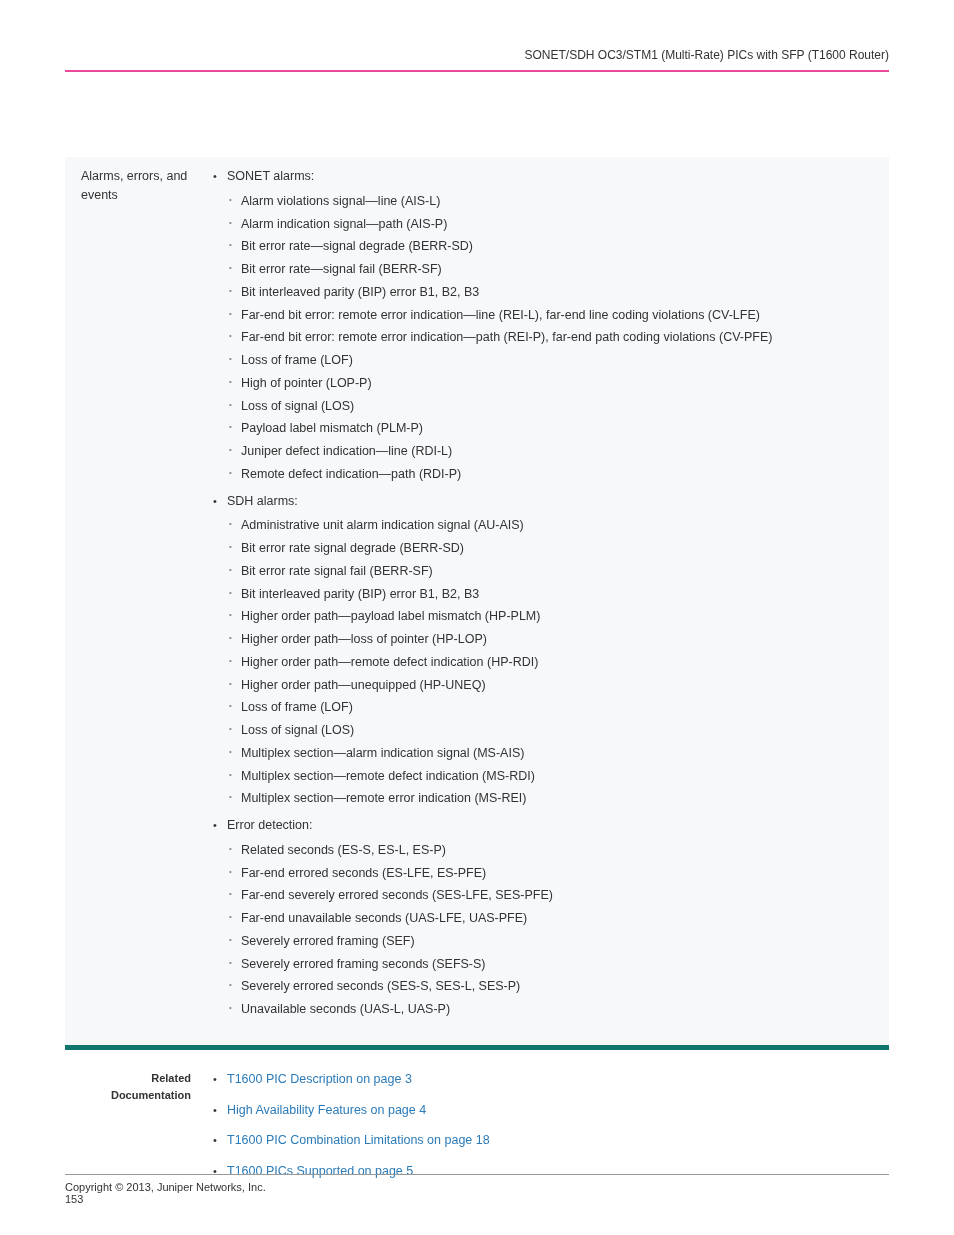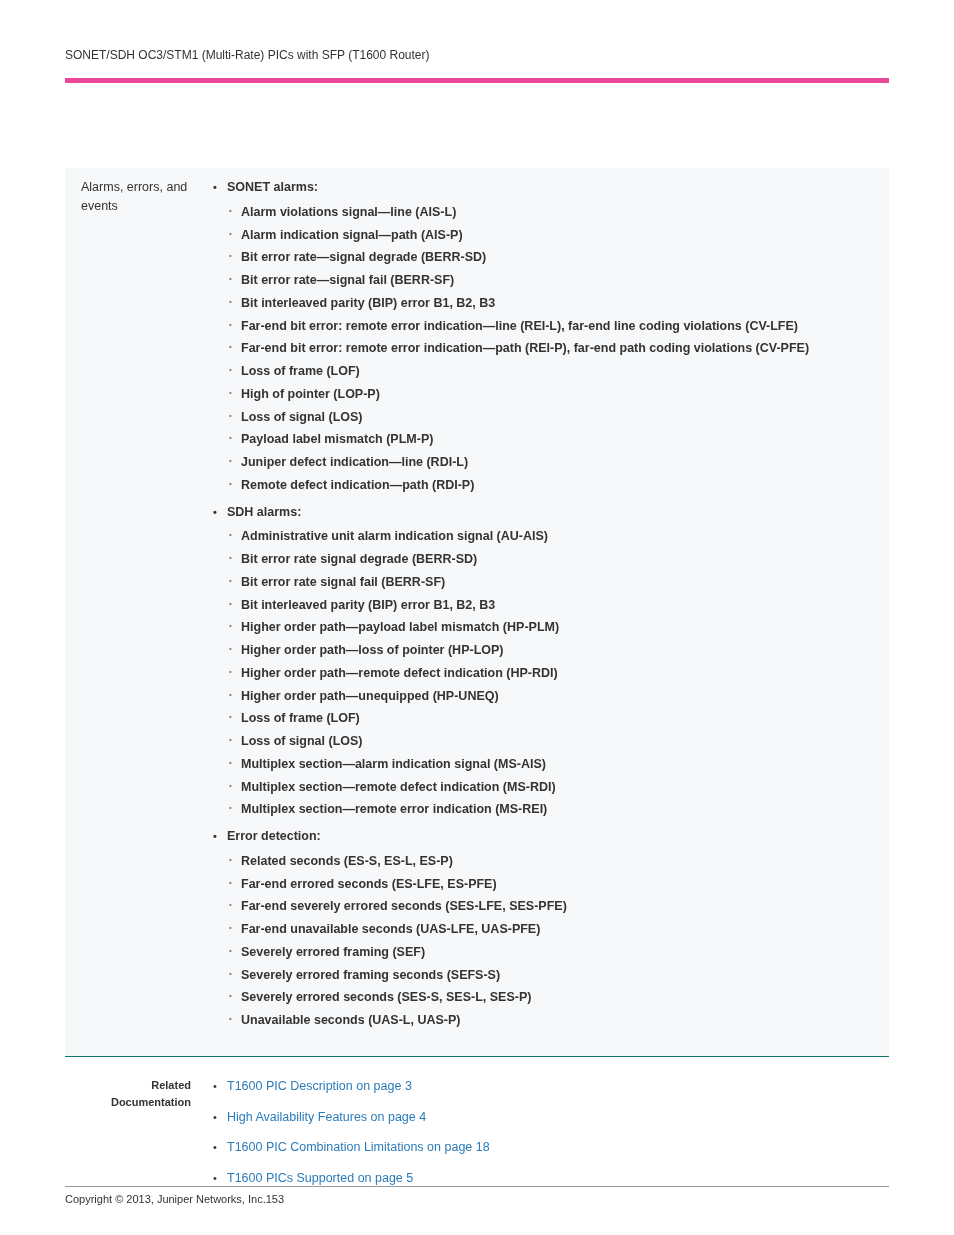--- a/index.html
+++ b/index.html
@@ -7,47 +7,47 @@
       font-family: Arial, Helvetica, sans-serif;
       font-size: 13px;
       color: #333;
       background: #fff;
       width: 954px;
       height: 1235px;
       position: relative;
       padding: 48px 65px 40px 65px;
     }
     .header-line {
-      border-bottom: 5px solid #ec4899;
-      padding-bottom: 16px;
+      border-bottom: 2px solid #ec4899;
+      text-align: right;
+      padding-bottom: 8px;
       font-size: 12px;
       color: #333;
       margin-bottom: 85px;
     }
     .spec-table {
       background: #f7f8fa;
-      border-bottom: 1px solid #0f766e;
+      border-bottom: 5px solid #0f766e;
       padding: 10px 16px 20px 16px;
       display: flex;
     }
     .spec-label {
       flex: 0 0 130px;
       font-size: 12.5px;
       color: #333;
       line-height: 1.5;
     }
     .spec-content {
       flex: 1;
       font-size: 12.5px;
       color: #333;
     }
     .outer-list {
       list-style: none;
       padding-left: 16px;
-      font-weight: bold;
     }
     .outer-list > li {
       position: relative;
       padding-left: 0;
       margin-bottom: 6px;
       line-height: 1.5;
     }
     .outer-list > li::before {
       content: "•";
       position: absolute;
@@ -122,21 +122,22 @@
     .footer {
       position: absolute;
       bottom: 30px;
       left: 65px;
       right: 65px;
       border-top: 1px solid #999;
       padding-top: 6px;
       font-size: 11px;
       color: #333;
       display: flex;
-      justify-content: flex-start;
+      justify-content: flex-end;
+      flex-direction: column;
     }
   </style>
 </head>
 <body>
 
 <div class="header-line">
   <span>SONET/SDH OC3/STM1 (Multi-Rate) PICs with SFP (T1600 Router)</span>
 </div>
 
 <div class="spec-table">

